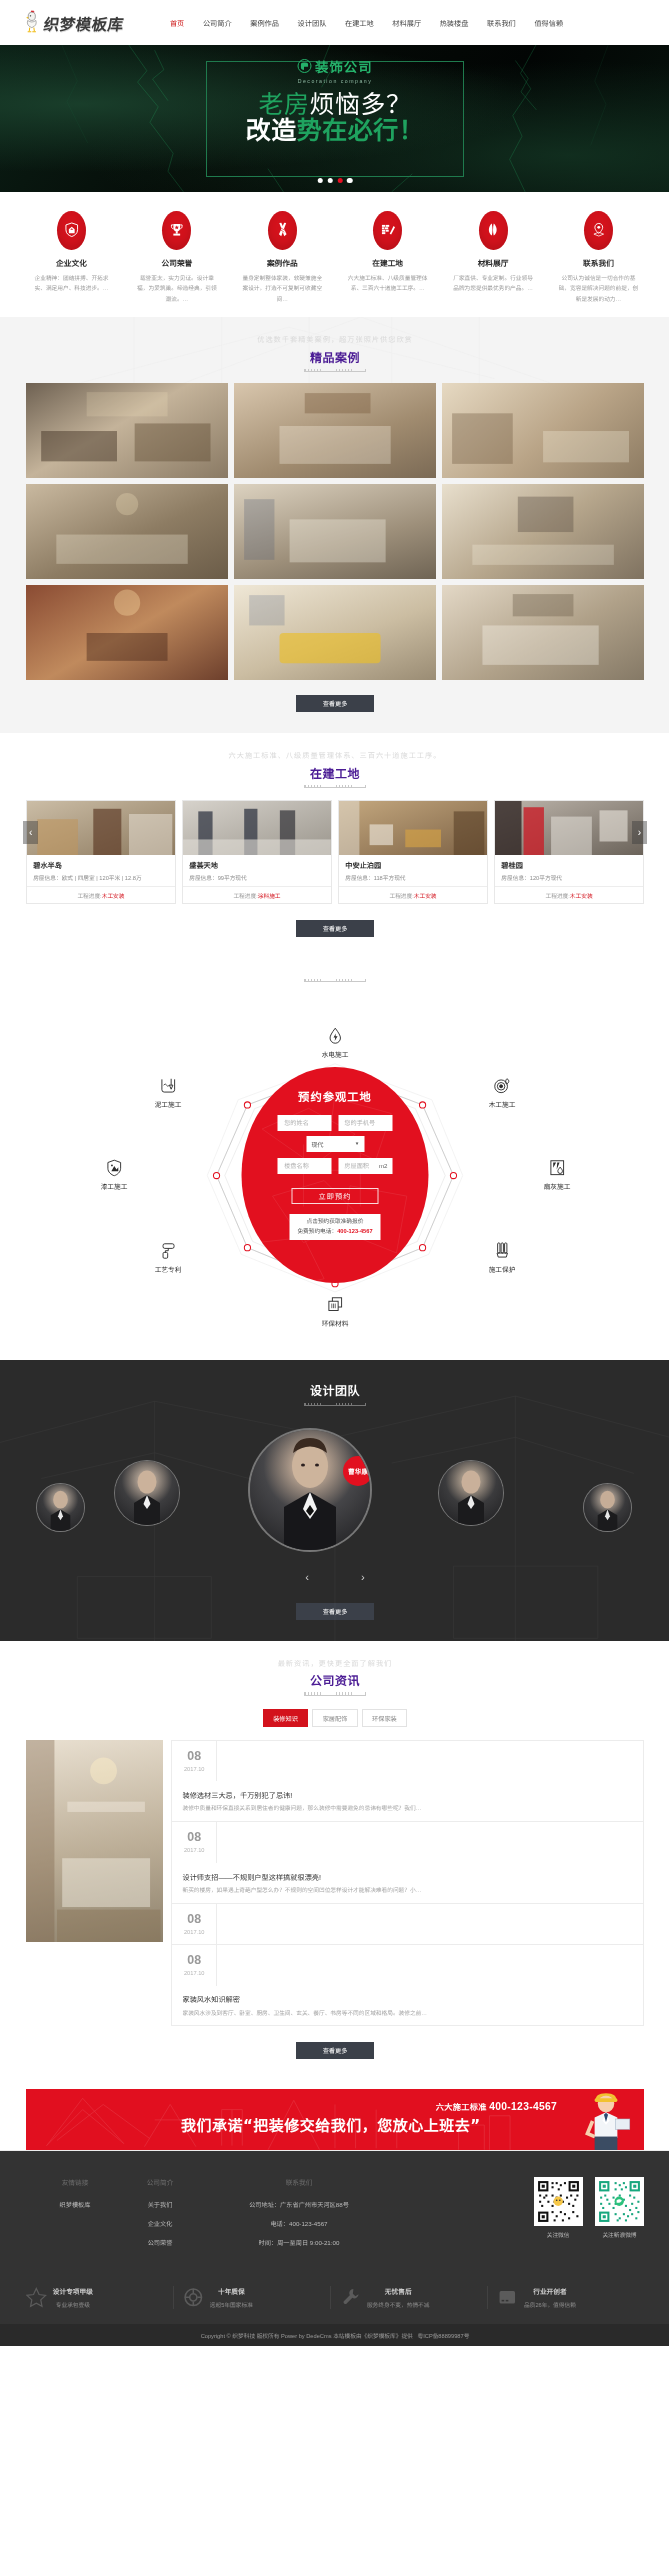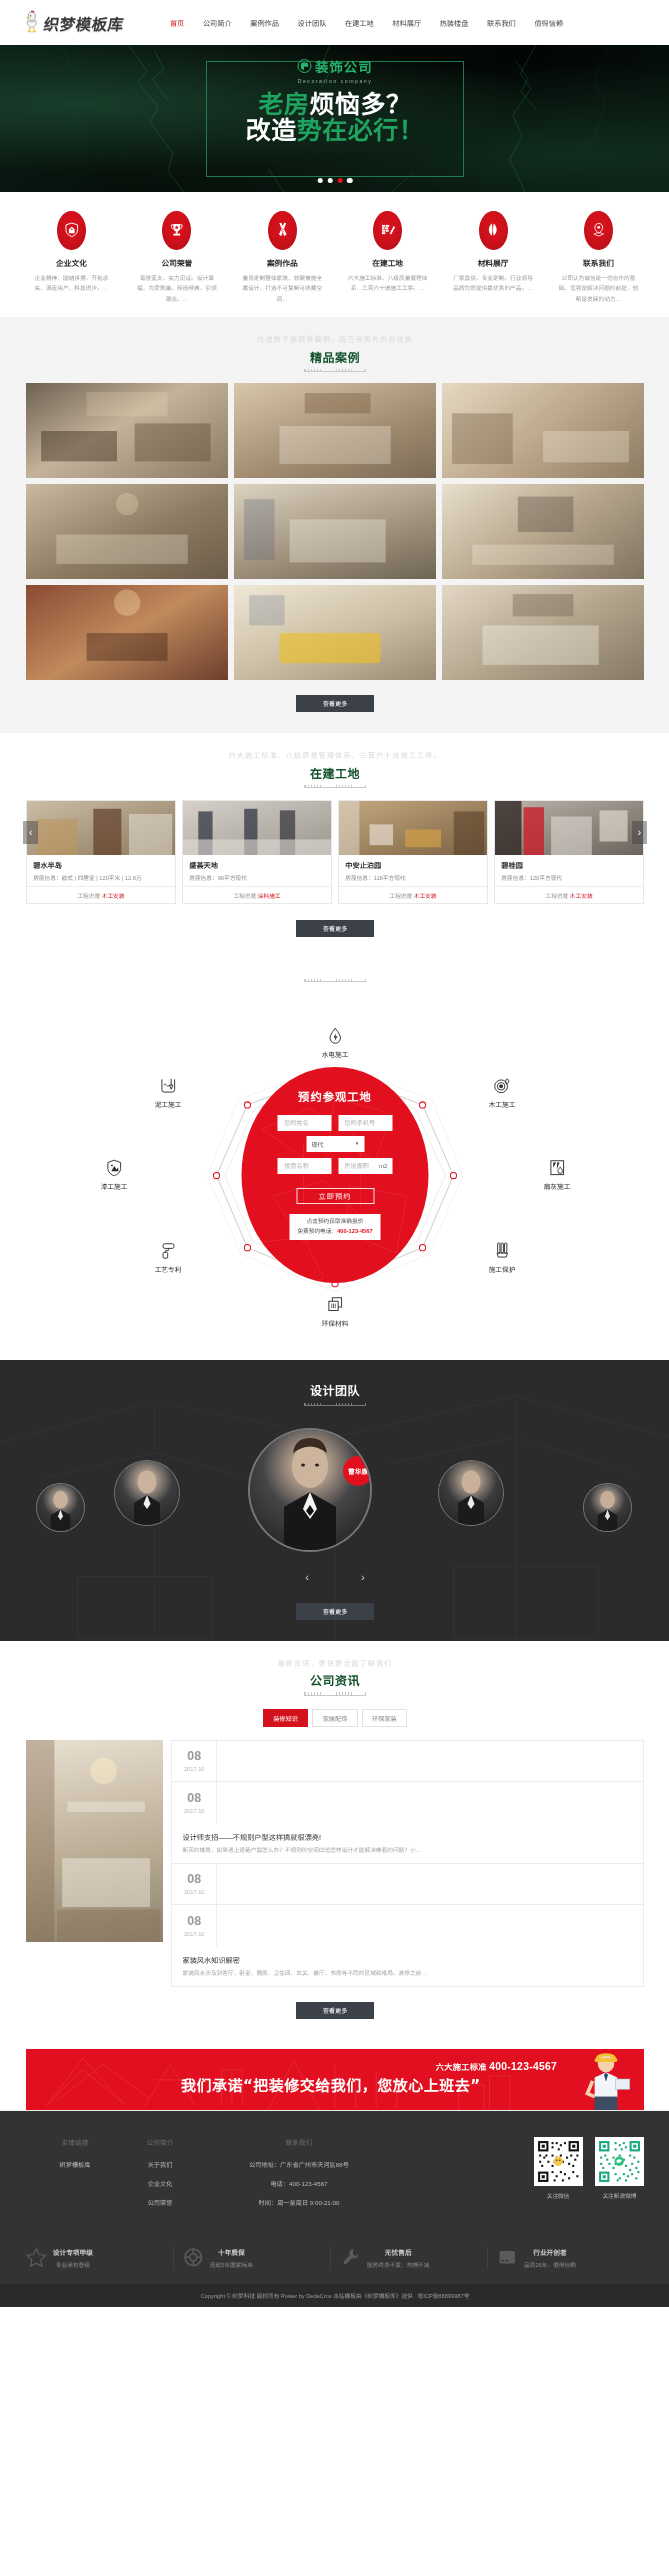--- a/index.html
+++ b/index.html
@@ -67,21 +67,21 @@
     content:""; position: absolute; left: 2.1px; top: 2.1px; right: 2.1px; bottom: 2.1px;
     background: #25b36b; border-radius: 50%;
     clip-path: polygon(0 0, 100% 0, 100% 55%, 45% 55%, 45% 100%, 0 100%);
   }
   .brand-cn { font-size: 13.4px; color: #25b36b; font-weight: bold; letter-spacing: 1px; }
   .brand-en {
     font-size: 5.2px; color: #8fb9a3; letter-spacing: 1.5px; margin-top: 1.5px;
     font-family: "Liberation Sans", sans-serif;
   }
   .headline1 {
-    margin-top: 8.2px; font-size: 25px; font-weight: bold; line-height: 1.02;
+    margin-top: 8.2px; font-size: 25px; font-weight: normal; line-height: 1.02;
     letter-spacing: 0.5px; font-family: "DejaVu Sans", sans-serif;
   }
   .headline1 .g { color: #1fa35f; }
   .headline1 .w { color: #fff; }
   .headline2 {
     font-size: 25px; font-weight: bold; line-height: 1.02; letter-spacing: 0.5px;
     font-family: "DejaVu Sans", sans-serif; margin-top: 1px;
   }
   .headline2 .w { color: #fff; }
   .headline2 .g { color: #1fa35f; }
@@ -110,21 +110,21 @@
     box-shadow: inset 0 -4.1px 8.2px rgba(0,0,0,.12);
   }
   .feat-badge svg { width: 15.5px; height: 15.5px; fill: #fff; }
   .feat-title { font-size: 7.7px; color: #2c2c2c; font-weight: bold; margin-bottom: 5.2px; }
   .feat-desc { font-size: 5.7px; color: #9a9a9a; line-height: 1.85; padding: 0 4.1px; }
 
   
   .sec-head { text-align: center; position: relative; padding: 17.5px 0 11.3px; }
   .sec-sub { font-size: 7.2px; color: #d9d9d9; letter-spacing: 1px; }
   .sec-title {
-    font-size: 12px; color: #14532d; font-weight: bold; margin-top: 3.1px; letter-spacing: 0.5px;
+    font-size: 12px; color: #4c1d95; font-weight: bold; margin-top: 3.1px; letter-spacing: 0.5px;
   }
   .sec-rule {
     width: 62px; height: 3.6px; margin: 4.1px auto 0;
     background-image: repeating-linear-gradient(to right,#c9c9c9 0 0.5px,transparent 0.5px 3.1px);
     border-bottom: 0.5px solid #c9c9c9; border-left: 0.5px solid #c9c9c9; border-right: 0.5px solid #c9c9c9;
   }
 
   
   .cases-sec { background: #f4f4f4; padding-bottom: 20.6px; position: relative; }
   .case-grid {
@@ -203,21 +203,21 @@
   .sel-wrap { position: relative; }
   .sel-wrap::after {
     content: "\25BC"; position: absolute; right: 4.6px; top: 4.6px;
     font-size: 4.6px; color: #555; pointer-events: none;
   }
   .area-wrap { position: relative; }
   .area-wrap .unit {
     position: absolute; right: 4.6px; top: 4.1px; font-size: 6.2px; color: #666;
   }
   .fbtn {
-    width: 78px; height: 16.5px; margin-top: 8.2px; background: transparent;
+    width: 87px; height: 16.5px; margin-top: 8.2px; background: transparent;
     border: 0.5px solid rgba(255,255,255,.85); color: #fff; font-size: 7.2px;
     letter-spacing: 1px; cursor: pointer; position: relative; z-index: 2;
     font-family: "Liberation Sans", sans-serif;
     text-align: center;
   }
   .fnote {
     margin-top: 9.3px; background: #fff; padding: 3.6px 8.2px; text-align: center;
     position: relative; z-index: 2; line-height: 1.7;
   }
   .fnote .l1 { font-size: 5.7px; color: #555; }
@@ -878,20 +878,24 @@
           <rect x="70" y="230" width="170" height="95" fill="rgba(255,252,242,.4)"></rect>
           <rect x="60" y="330" width="200" height="63" fill="rgba(130,105,75,.35)"></rect>
         </svg>
       </div>
       <div class="news-list">
 
         <div class="news-item">
           <div class="news-date">
             <div class="d">08</div>
             <div class="m">2017.10</div>
+          </div>
+          <div class="news-text">
+            <div class="news-title">装修选材三大忌，千万别犯了忌讳!</div>
+            <div class="news-desc">装修中质量和环保直接关系到居住者的健康问题，那么装修中需要避免的忌讳有哪些呢？我们…</div>
           </div>
         </div>
 
         <div class="news-item">
           <div class="news-date">
             <div class="d">08</div>
             <div class="m">2017.10</div>
           </div>
           <div class="news-text">
             <div class="news-title">设计师支招——不规则户型这样搞就很漂亮!</div>

